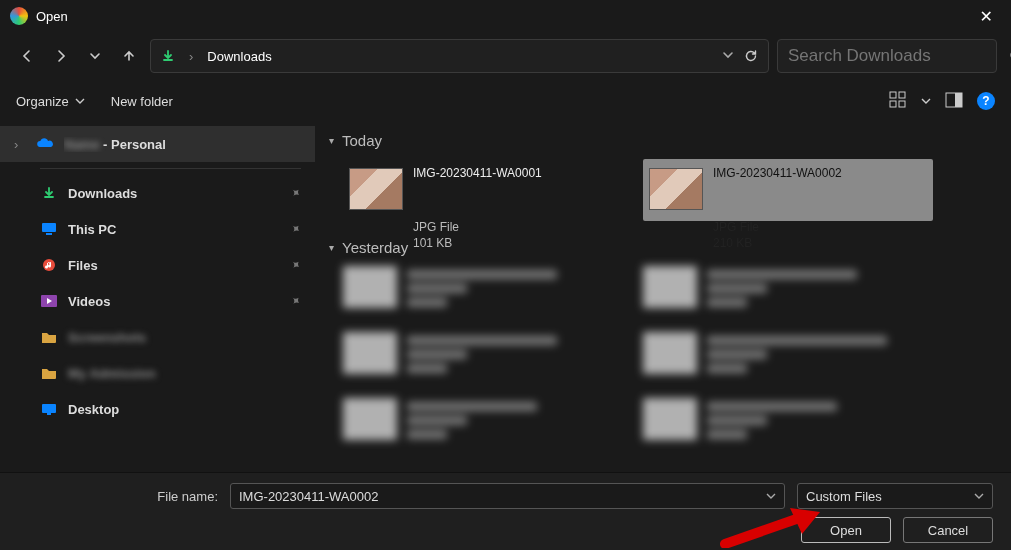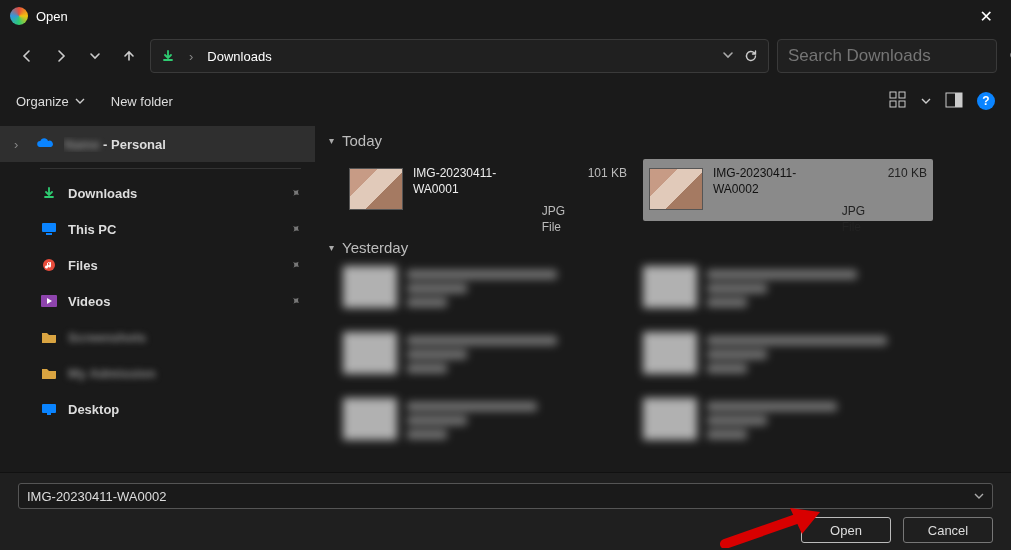--- a/index.html
+++ b/index.html
@@ -90,21 +90,21 @@
   .filegrid{display:flex;gap:10px;padding:4px 10px 8px 20px;}
   .filecard{
     width:290px;height:62px;display:flex;gap:10px;padding:6px;
     border-radius:2px;cursor:pointer;
   }
   .filecard.selected{background:#8a8a8a;color:#111;}
   .thumb{
     width:54px;height:42px;background:linear-gradient(135deg,#c79b85 30%,#e1caba 30% 60%,#a57a62 60%);
     border:1px solid #555; margin-top:3px;
   }
-  .fileinfo{display:flex;flex-direction:row;font-size:12px;line-height:1.35;}
+  .fileinfo{display:flex;flex-direction:column;font-size:12px;line-height:1.35;}
   .fileinfo .n{color:#eee;}
   .filecard.selected .fileinfo .n{color:#111;}
   .fileinfo .t{color:#bbb;margin-top:38px;}
   .fileinfo .s{color:#bbb;}
   .filecard.selected .fileinfo .t,.filecard.selected .fileinfo .s{color:#222;}
   .blurrow{display:flex;gap:10px;padding:4px 10px 6px 20px;}
   .blurcard{width:290px;height:56px;display:flex;gap:10px;filter:blur(4px);opacity:.85;}
   .blurthumb{width:54px;height:42px;background:#ccc;}
   .blurlines{display:flex;flex-direction:column;gap:5px;margin-top:4px;}
   .bline{height:9px;background:#888;border-radius:2px;}
@@ -397,23 +397,32 @@
             <div class="bline" style="width:60px"></div>
             <div class="bline" style="width:40px"></div>
           </div>
         </div>
     </div>
   </div>
 </div>
 
 <div class="bottom">
   <div class="row1">
+    <span class="lbl">File name:</span>
     <div class="filein">
       <span>IMG-20230411-WA0002</span>
       <span class="dd">
+          <svg width="10" height="10" viewBox="0 0 10 10">
+            <path d="M1 3l4 4 4-4" stroke="#aaa" stroke-width="1.4" fill="none"></path>
+          </svg>
+        </span>
+    </div>
+    <div class="filter">
+      <span>Custom Files</span>
+      <span style="margin-left:auto">
           <svg width="10" height="10" viewBox="0 0 10 10">
             <path d="M1 3l4 4 4-4" stroke="#aaa" stroke-width="1.4" fill="none"></path>
           </svg>
         </span>
     </div>
   </div>
   <div class="row2">
     <div class="dlgbtn primary">
         <span>Open</span>
       </div>

